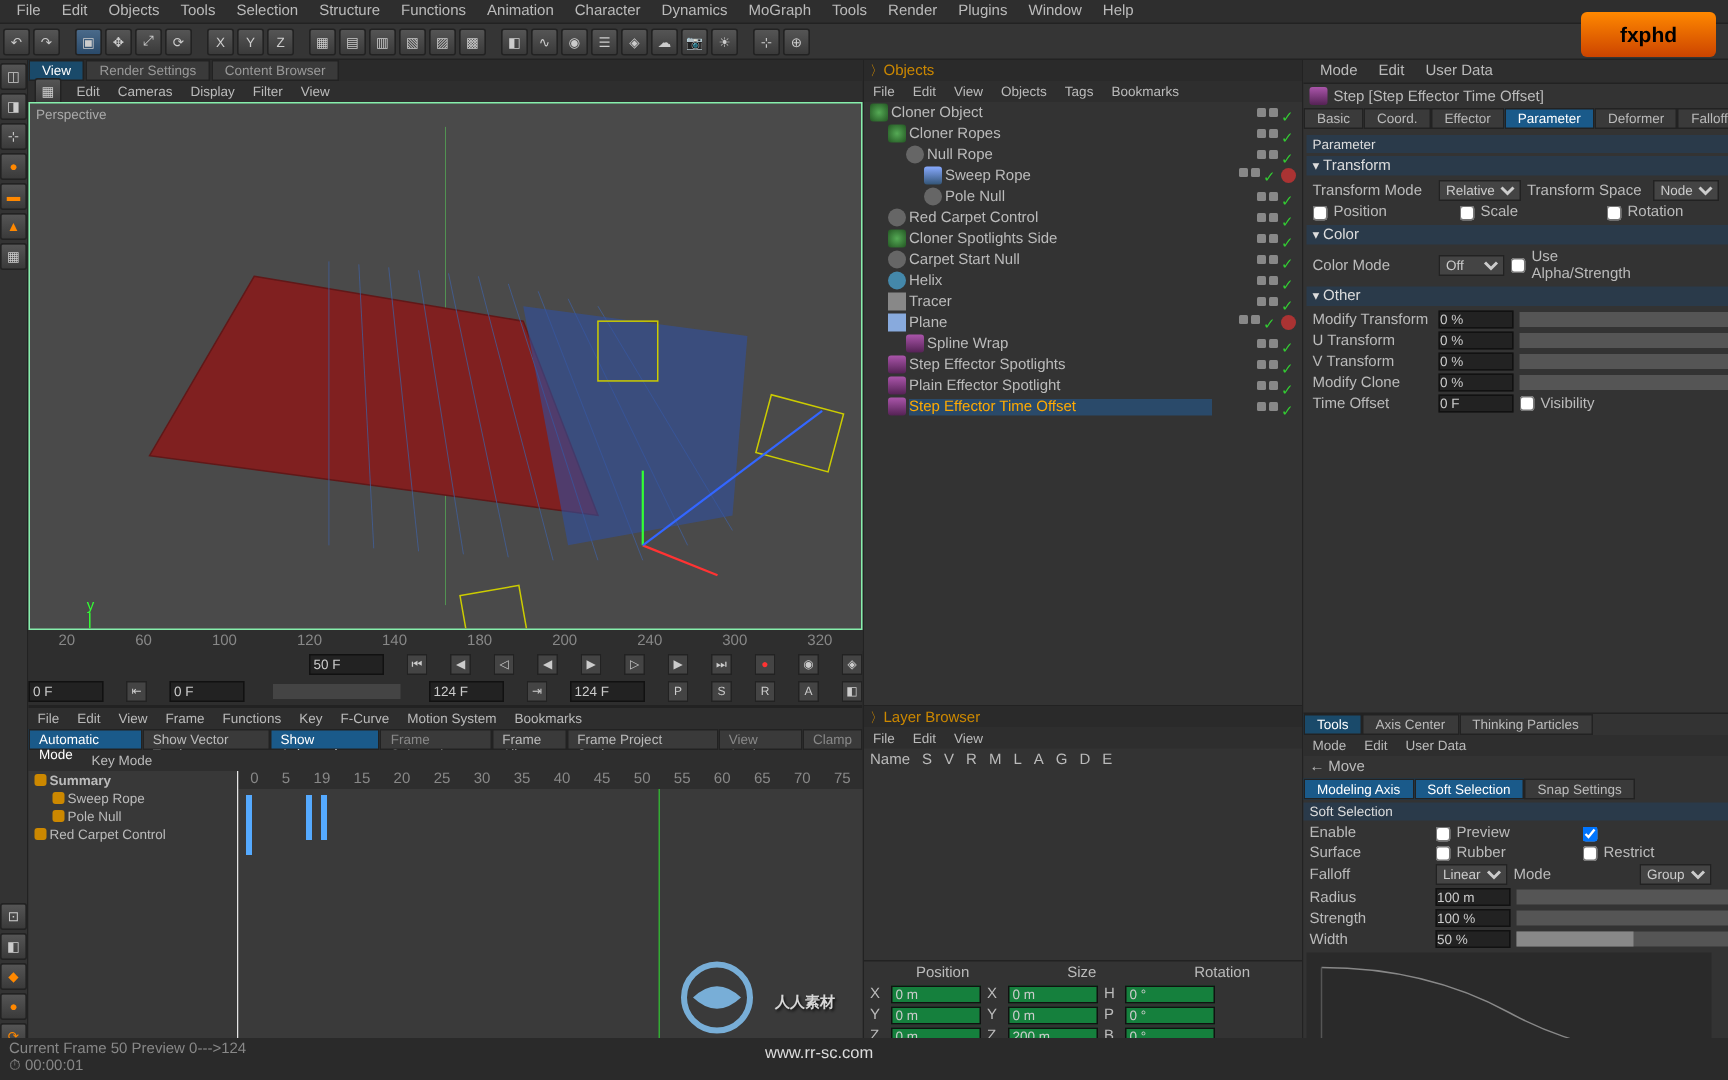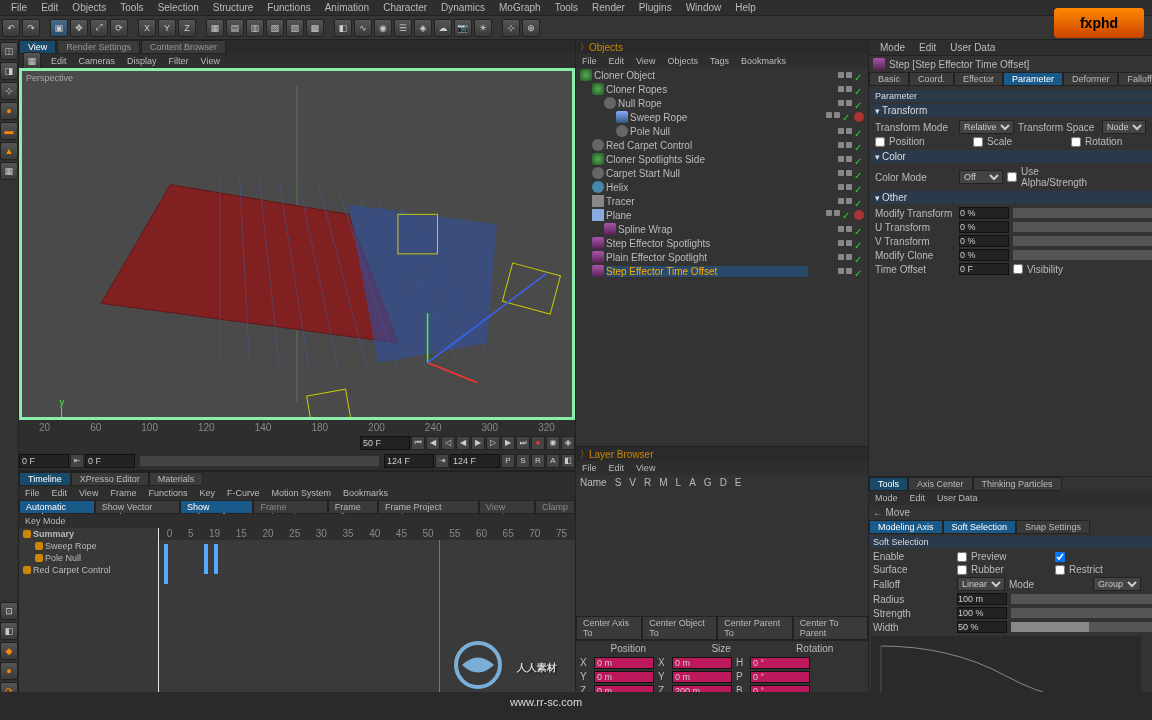--- a/index.html
+++ b/index.html
@@ -12,37 +12,37 @@
 .tool-sep { width: 6px; }
 .main-row { display: flex; height: calc(100% - 40px); }
 .left-iconbar { width: 20px; background: #333; display: flex; flex-direction: column; gap: 2px; padding-top: 2px; border-right:1px solid #222;}
 .left-iconbar .tool-btn { width:18px; height:18px; margin:0 auto;}
 .viewport-col { flex: 0 0 556px; display: flex; flex-direction: column; }
 .view-tabs { height: 14px; background: #2a2a2a; display: flex; align-items: center; }
 .view-tab { padding: 1px 8px; background: #3a3a3a; border: 1px solid #222; font-size: 9px; color:#999; margin-right:1px;}
 .view-tab.active { background: #1a4a6a; color: #fff; }
 .view-menubar { height: 14px; background: #2e2e2e; display: flex; align-items: center; padding: 0 4px;}
 .view-menubar span { padding: 0 6px; font-size: 9px; }
-.viewport { flex: 1; background: #4a4a4a; position: relative; border: 3px solid #86efac; overflow:hidden;}
+.viewport { flex: 1; background: #4a4a4a; position: relative; border: 1px solid #86efac; overflow:hidden;}
 .viewport-label { position: absolute; top: 2px; left: 4px; font-size: 9px; color: #aaa; }
 .timeline-ruler { height: 14px; background: #2e2e2e; display: flex; align-items: center; position: relative; font-size:8px; color:#888; justify-content:space-around;}
-.timeline-controls { height: 18px; background: #2e2e2e; display: flex; align-items: center; gap:1px;}
+.timeline-controls { height: 18px; background: #2e2e2e; display: flex; align-items: center; gap:15px;}
 .frame-input { width: 50px; height: 14px; background: #222; border: 1px solid #111; color: #ccc; font-size: 9px; padding: 0 2px; }
 .play-btn { width: 14px; height: 14px; background: #444; border: 1px solid #222; font-size: 8px; text-align: center; line-height: 12px; color:#ccc;}
 .timeline-panel { height: 250px; background: #2e2e2e; border-top: 2px solid #222; display:flex; flex-direction:column;}
 .panel-tabs { height: 14px; display: flex; }
 .panel-tab { padding: 1px 8px; background: #3a3a3a; border: 1px solid #222; font-size: 9px; }
 .panel-tab.active { background: #1a4a6a; color: #fff; }
 .panel-menubar { height: 14px; background: #2e2e2e; display: flex; align-items: center; }
 .panel-menubar span { padding: 0 6px; font-size: 9px; }
 .filter-row { height: 14px; display: flex; }
 .filter-btn { padding: 1px 6px; background: #3a3a3a; border: 1px solid #222; font-size: 9px; }
 .filter-btn.active { background: #1a5a8a; color: #fff; }
 .filter-btn.yellow { color: #888; }
-.key-mode { height: 14px; padding: 2px 6px; background: #2e2e2e; font-size: 9px; }
+.key-mode { height: 14px; padding: 2px 6px; background: #2e2e2e; font-size: 9px; margin-left: 36px; }
 .fcurve-area { flex:1; display: flex; background: #383838; }
 .fcurve-tree { width: 140px; border-right: 1px solid #e5e5e5; }
 .fcurve-tree-row { height: 12px; padding: 0 4px; font-size: 9px; display: flex; align-items: center; gap:2px;}
 .fcurve-tree-row .dot {width:8px;height:8px;background:#c80;border-radius:2px;}
 .fcurve-graph { flex: 1; background: #3a3a3a; position: relative; }
 .fcurve-ruler { height: 12px; background: #2e2e2e; display:flex; justify-content:space-around; font-size:8px; color:#888;}
 .objects-col { flex: 0 0 294px; display: flex; flex-direction: column; background: #333; border-left:1px solid #222; border-right:1px solid #222;}
 .panel-header { height: 14px; background: #2a2a2a; display: flex; align-items: center; padding: 0 4px; font-size:9px; color:#c80;}
 .obj-tree { flex: 1; overflow: auto; background: #333; font-size:9px;}
 .obj-row { height: 14px; display: flex; align-items: center; padding-left: 4px; position:relative;}
@@ -57,21 +57,21 @@
 .icon-sweep { background: linear-gradient(#8af,#357); border-radius:2px;}
 .icon-helix {background:#48a; border-radius:50%;}
 .icon-plane {background:#8ad; }
 .icon-effector{background:linear-gradient(#a5a,#525);border-radius:2px;}
 .icon-tracer{background:#888;}
 .layer-browser { height: 170px; background: #333; border-top:1px solid #222;}
 .coord-panel { height: 80px; background: #333; border-top: 1px solid #222; font-size:9px;}
 .coord-header{display:flex; justify-content:space-around; padding:2px;}
 .coord-row{display:flex; padding:1px 4px; gap:4px;}
 .coord-row label{width:10px;}
-.coord-input{width:60px; height:12px; background:#be185d; border:1px solid #111; color:#ccc; font-size:9px; padding:0 2px;}
+.coord-input{width:60px; height:12px; background:#15803d; border:1px solid #111; color:#ccc; font-size:9px; padding:0 2px;}
 .attrib-col { flex: 1; display: flex; flex-direction: column; background: #333;}
 .attrib-tabs { height: 14px; display: flex; }
 .attrib-tab { padding: 1px 8px; background: #3a3a3a; border: 1px solid #222; font-size: 9px; }
 .attrib-tab.active { background: #1a5a8a; color: #fff; }
 .attrib-body { flex: 1; overflow: auto; padding: 2px;}
 .attrib-section { background: #2a3a4a; padding: 1px 4px; margin: 2px 0; font-size: 9px; color:#ddd;}
 .attrib-row { display: flex; align-items: center; padding: 1px 4px; font-size: 9px; gap:4px;}
 .attrib-row label { width: 80px; }
 .attrib-input { width: 50px; height: 12px; background: #222; border: 1px solid #111; color: #ccc; font-size: 9px; }
 .attrib-select { height: 14px; background: #444; border: 1px solid #222; color: #ccc; font-size: 9px; }
@@ -252,25 +252,20 @@
       <div class="play-btn">⇥</div>
       <input class="frame-input" value="124 F" style="">
       <div class="play-btn">P</div>
       <div class="play-btn">S</div>
       <div class="play-btn">R</div>
       <div class="play-btn">A</div>
       <div class="play-btn">◧</div>
     </div>
 
     <div class="timeline-panel">
-      <div class="panel-tabs" id="bottom-tabs">
-          <div class="panel-tab active">Timeline</div>
-          <div class="panel-tab">XPresso Editor</div>
-          <div class="panel-tab">Materials</div>
-        </div>
       <div class="panel-menubar" id="tl-menus">
           <span>File</span>
           <span>Edit</span>
           <span>View</span>
           <span>Frame</span>
           <span>Functions</span>
           <span>Key</span>
           <span>F-Curve</span>
           <span>Motion System</span>
           <span>Bookmarks</span>
@@ -502,26 +497,20 @@
           <span>R</span>
           <span>M</span>
           <span>L</span>
           <span>A</span>
           <span>G</span>
           <span>D</span>
           <span>E</span>
         </div>
     </div>
 
-    <div style="display:flex;background:#2e2e2e;" id="center-btns">
-        <div class="filter-btn">Center Axis To</div>
-        <div class="filter-btn">Center Object To</div>
-        <div class="filter-btn">Center Parent To</div>
-        <div class="filter-btn">Center To Parent</div>
-      </div>
 
     <div class="coord-panel">
       <div class="coord-header" id="coord-headers">
           <span>Position</span>
           <span>Size</span>
           <span>Rotation</span>
         </div>
       <div id="coord-rows">
           <div class="coord-row">
             <label>X</label>
@@ -685,20 +674,22 @@
       <svg width="270" height="80" style="background:#2a2a2a;margin:2px;">
         <path d="M 10 10 Q 80 10 135 40 Q 190 70 260 70" stroke="#888" fill="none"></path>
         <line x1="10" y1="70" x2="260" y2="70" stroke="#555"></line>
         <line x1="10" y1="10" x2="10" y2="70" stroke="#555"></line>
       </svg>
     </div>
   </div>
 </div>
 
 <div class="status-bar">
+  <div>Current Frame  50  Preview  0---&gt;124</div>
+  <div>⏱ <span>00:00:01</span></div>
 </div>
 
 <div class="watermark">
   <svg width="60" height="50" style="vertical-align:middle">
       <circle cx="28" cy="25" r="22" fill="none" stroke="#8cf" stroke-width="4"></circle>
       <path d="M12 25 Q28 10 44 25 Q28 40 12 25" fill="#8cf"></path>
     </svg>
   <span>人人素材</span>
 </div>
 <div class="watermark-url">www.rr-sc.com</div>

